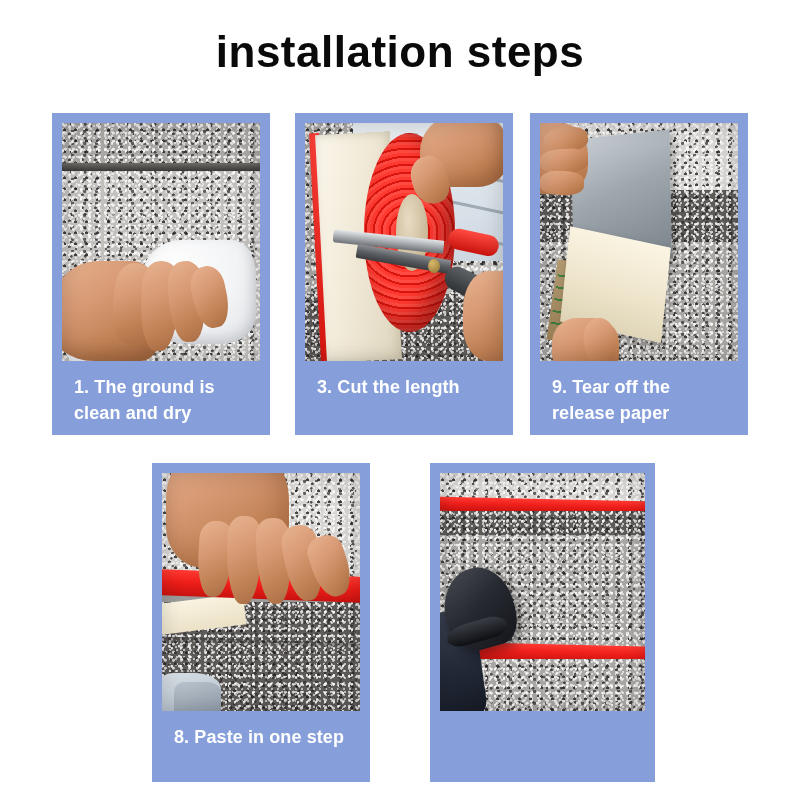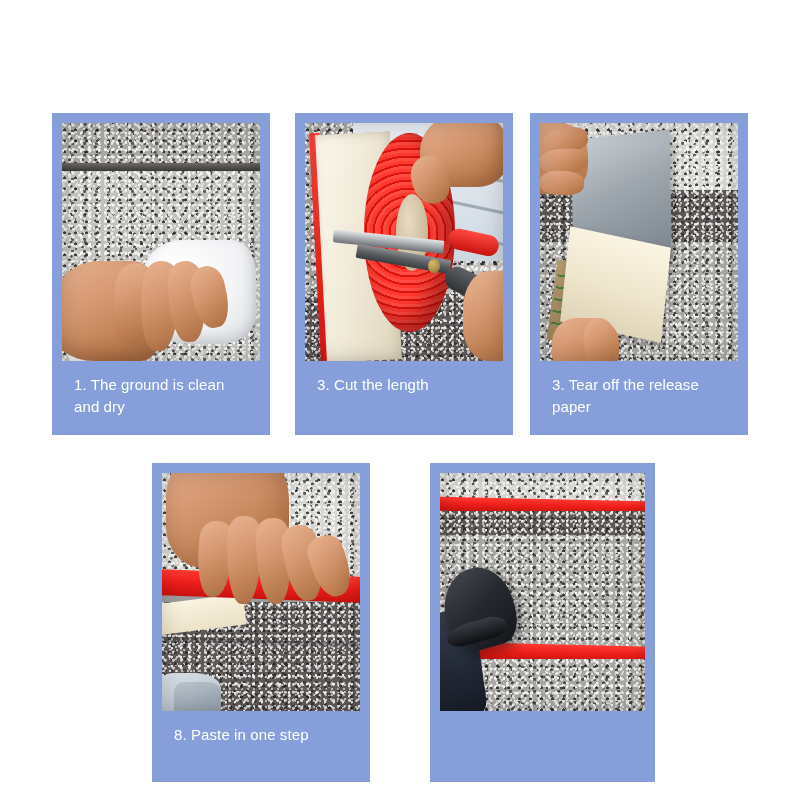--- a/index.html
+++ b/index.html
@@ -44,22 +44,22 @@
 
   .photo {
     position: relative;
     width: 100%;
     overflow: hidden;
     background: #9b9b9b;
   }
 
   .caption {
     color: #ffffff;
-    font-size: 15px;
-    font-weight: normal;
+    font-size: 18px;
+    font-weight: bold;
     line-height: 1.45;
     padding: 13px 12px 0 12px;
     letter-spacing: 0.1px;
   }
 
   
   
   
 
   .granite {
@@ -345,20 +345,21 @@
     position:absolute; inset:0;
     box-shadow: inset 0 0 22px rgba(0,0,0,.18);
     pointer-events:none;
   }
 </style>
 </head>
 <body>
 
 <div class="page">
 
+  <div class="title">installation steps</div>
 
   <div class="card" style="left:52px; top:113px; width:218px; height:322px;">
     <div class="photo" style="height:238px;">
       <div class="granite p1-top"></div>
       <div class="p1-edge"></div>
       <div class="granite granite-light p1-floor"></div>
       <div class="p1-towel"></div>
       <div class="p1-towel2"></div>
       <div class="skin p1-palm"></div>
       <div class="skin p1-f1"></div>
@@ -405,21 +406,21 @@
       <div class="p3-grey"></div>
       <div class="p3-cream"></div>
       <div class="skin p3-hand-tl"></div>
       <div class="skin p3-f1"></div>
       <div class="skin p3-f2"></div>
       <div class="skin p3-f3"></div>
       <div class="skin p3-hand-b"></div>
       <div class="skin p3-thumb-b"></div>
       <div class="vignette"></div>
     </div>
-    <div class="caption">3. Tear off the release paper</div>
+    <div class="caption">9. Tear off the release paper</div>
   </div>
 
   <div class="card" style="left:152px; top:463px; width:218px; height:319px;">
     <div class="photo" style="height:238px;">
       <div class="granite granite-vlight p5-top"></div>
       <div class="granite granite-dark p5-riser"></div>
       <div class="p5-seam"></div>
       <div class="liner p5-liner"></div>
       <div class="red-tape p5-tape"></div>
       <div class="p5-cloth"></div>

